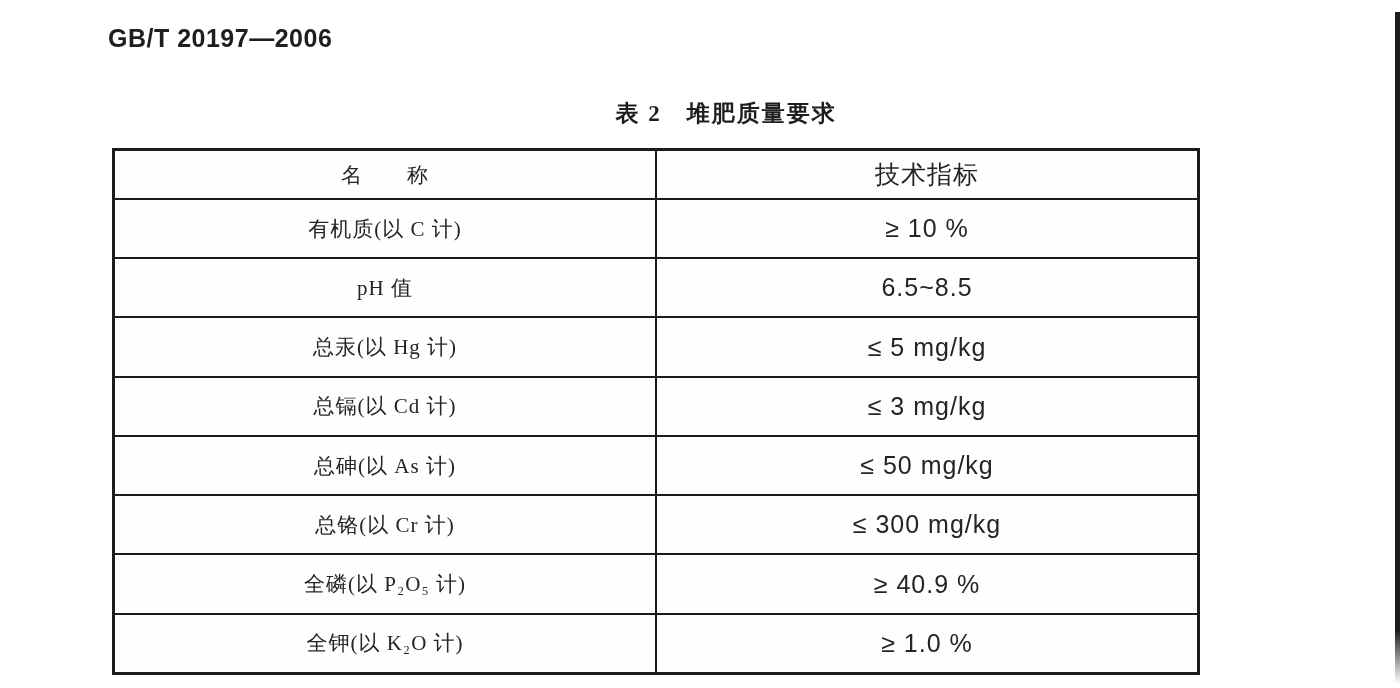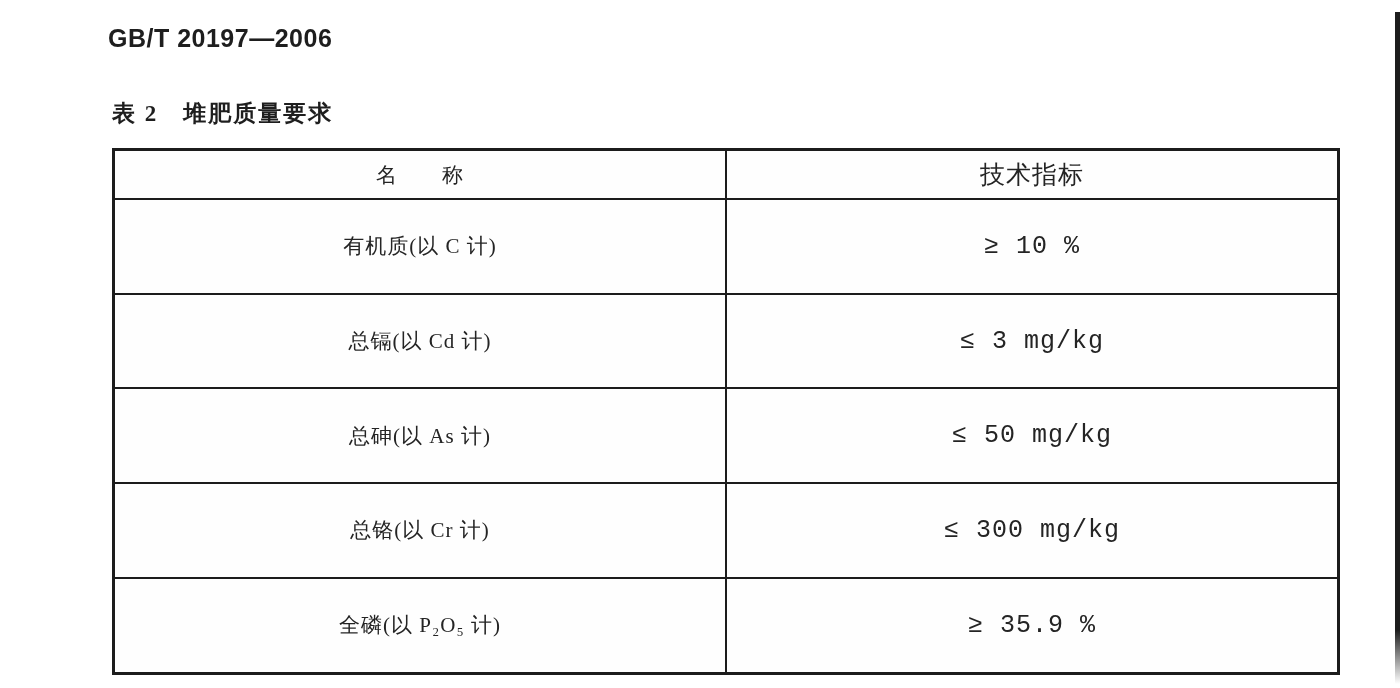--- a/index.html
+++ b/index.html
@@ -26,31 +26,31 @@
     font-size: 25px;
     font-weight: bold;
     letter-spacing: 0.5px;
     color: #1e1e1e;
   }
   .caption {
     position: absolute;
     left: 112px;
     top: 86px;
     width: 1228px;
-    text-align: left;
+    text-align: center;
     font-size: 23px;
     font-weight: bold;
     color: #1e1e1e;
     letter-spacing: 2px;
   }
   table.qtable {
     position: absolute;
     left: 112px;
     top: 136px;
-    width: 1228px;
+    width: 1088px;
     height: 527px;
     border-collapse: collapse;
     table-layout: fixed;
     background: #fefefe;
   }
   table.qtable, table.qtable th, table.qtable td {
     border: 2px solid #1c1c1c;
   }
   table.qtable {
     border-width: 3px;
@@ -67,21 +67,21 @@
     font-weight: normal;
     letter-spacing: 1px;
   }
   th.col-ind, td.cell-value {
     width: 50%;
     font-size: 25px;
     font-weight: normal;
     letter-spacing: 1px;
   }
   td.cell-value {
-    font-family: Liberation Mono, monospace;
+    font-family: Liberation Sans, sans-serif;
   }
   .scan-artifact {
     position: absolute;
     left: 185px;
     top: 678px;
     width: 165px;
     height: 0;
     border-top: 5px dotted rgba(110, 110, 110, 0.45);
   }
   .scan-edge-line {
@@ -108,43 +108,55 @@
         <th class="col-name">名　　称</th>
         <th class="col-ind">技术指标</th>
       </tr>
     </thead>
     <tbody>
   <tr>
     <td class="cell-name">有机质(以 C 计)</td>
     <td class="cell-value">≥ 10 %</td>
   </tr>
 
+  <tr>
+    <td class="cell-name">pH 值</td>
+    <td class="cell-value">6.5~8.5</td>
+  </tr>
 
+  <tr>
+    <td class="cell-name">总汞(以 Hg 计)</td>
+    <td class="cell-value">≤ 5 mg/kg</td>
+  </tr>
 
   <tr>
     <td class="cell-name">总镉(以 Cd 计)</td>
     <td class="cell-value">≤ 3 mg/kg</td>
   </tr>
 
 
   <tr>
     <td class="cell-name">总砷(以 As 计)</td>
     <td class="cell-value">≤ 50 mg/kg</td>
   </tr>
 
   <tr>
     <td class="cell-name">总铬(以 Cr 计)</td>
     <td class="cell-value">≤ 300 mg/kg</td>
   </tr>
 
 
   <tr>
     <td class="cell-name">全磷(以 P₂O₅ 计)</td>
-    <td class="cell-value">≥ 35.9 %</td>
+    <td class="cell-value">≥ 40.9 %</td>
   </tr>
 
+  <tr>
+    <td class="cell-name">全钾(以 K₂O 计)</td>
+    <td class="cell-value">≥ 1.0 %</td>
+  </tr>
 </tbody>
   </table>
 
   <div class="scan-artifact"></div>
   <div class="scan-edge-line"></div>
 
 </div>
 
 </body></html>

